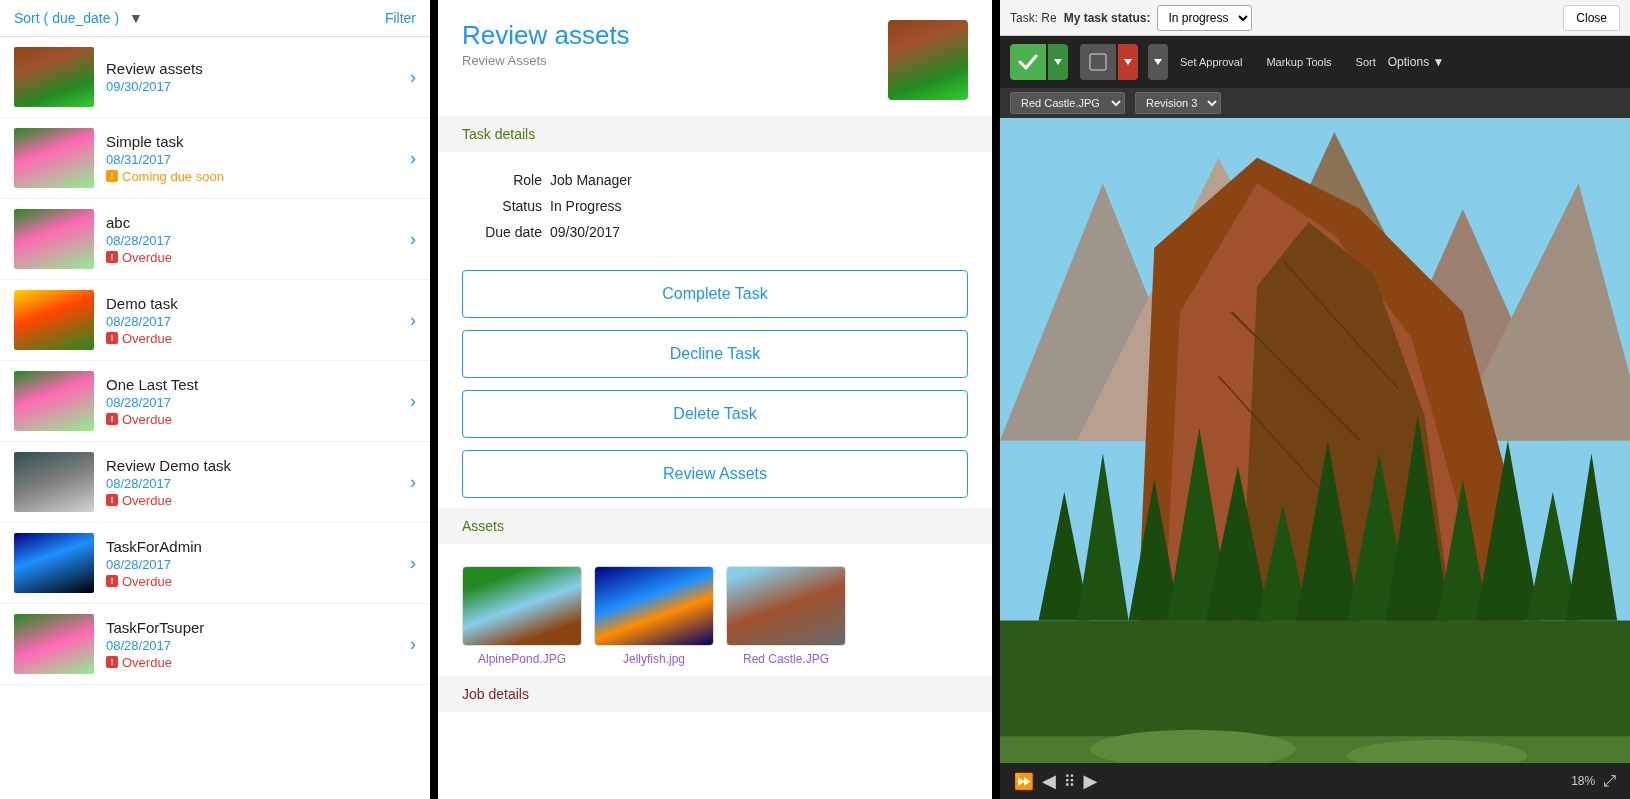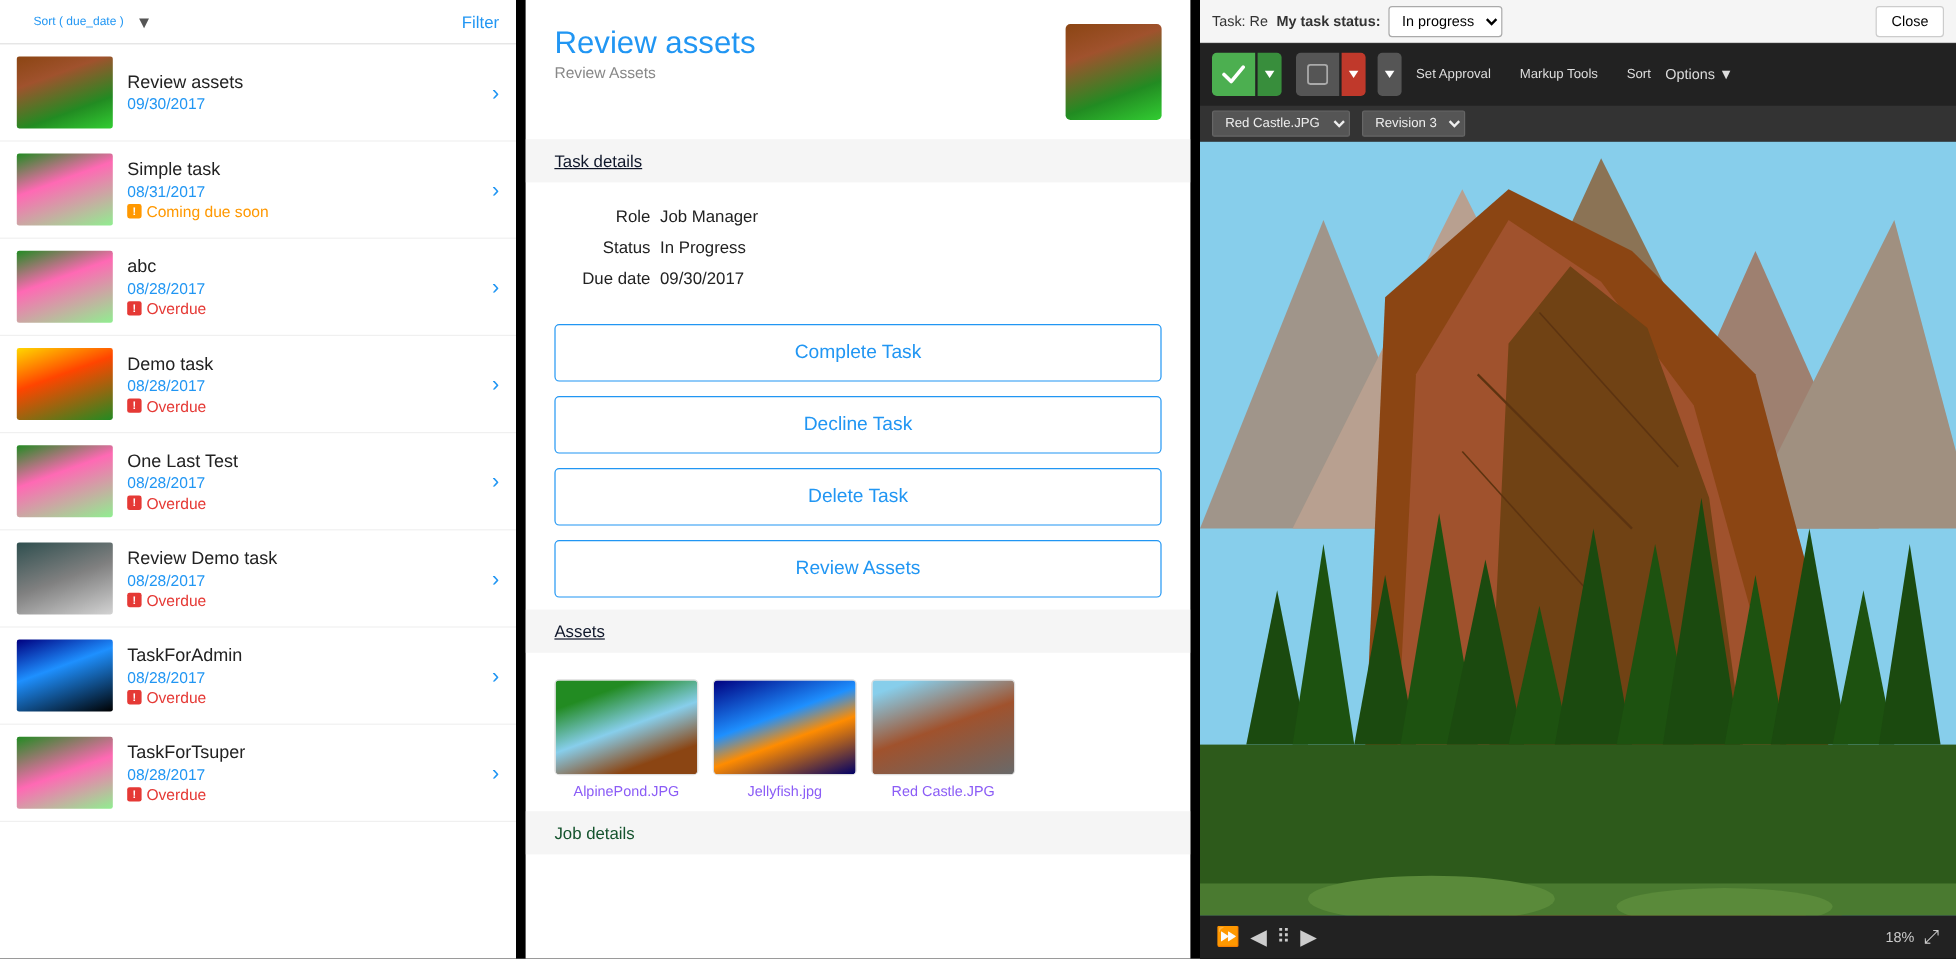--- a/index.html
+++ b/index.html
@@ -22,23 +22,22 @@
       overflow: hidden;
     }
     .left-header {
       display: flex;
       align-items: center;
       justify-content: space-between;
       padding: 10px 14px;
       border-bottom: 1px solid #e0e0e0;
     }
     .sort-label {
-      font-size: 10px;
+      font-size: 14px;
       color: #555;
-      margin-left: 14px;
     }
     .sort-label span {
       color: #2196F3;
     }
     .sort-arrow {
       font-size: 14px;
       color: #555;
       margin-left: 6px;
     }
     .filter-btn {
@@ -179,23 +178,22 @@
       height: 80px;
       border-radius: 4px;
       overflow: hidden;
       flex-shrink: 0;
     }
 
     .section-header {
       background: #f5f5f5;
       padding: 10px 24px;
       font-size: 14px;
-      color: #0f172a;
+      color: #4d7c0f;
       font-weight: 400;
-      text-decoration: underline;
     }
     .task-details-section {
       padding: 20px 24px;
       display: flex;
       flex-direction: column;
       gap: 10px;
     }
     .detail-row {
       display: flex;
       align-items: center;
@@ -268,21 +266,21 @@
       background: linear-gradient(160deg, #000080 0%, #1E90FF 40%, #FF8C00 60%, #000066 100%);
     }
     .thumb-redcastle {
       background: linear-gradient(160deg, #87CEEB 10%, #A0522D 50%, #696969 100%);
     }
 
     .job-details-section {
       background: #f5f5f5;
       padding: 10px 24px;
       font-size: 14px;
-      color: #14532d;
+      color: #7f1d1d;
     }
 
     
     #right-panel {
       flex: 1;
       background: #1a1a1a;
       display: flex;
       flex-direction: column;
       height: 799px;
     }

